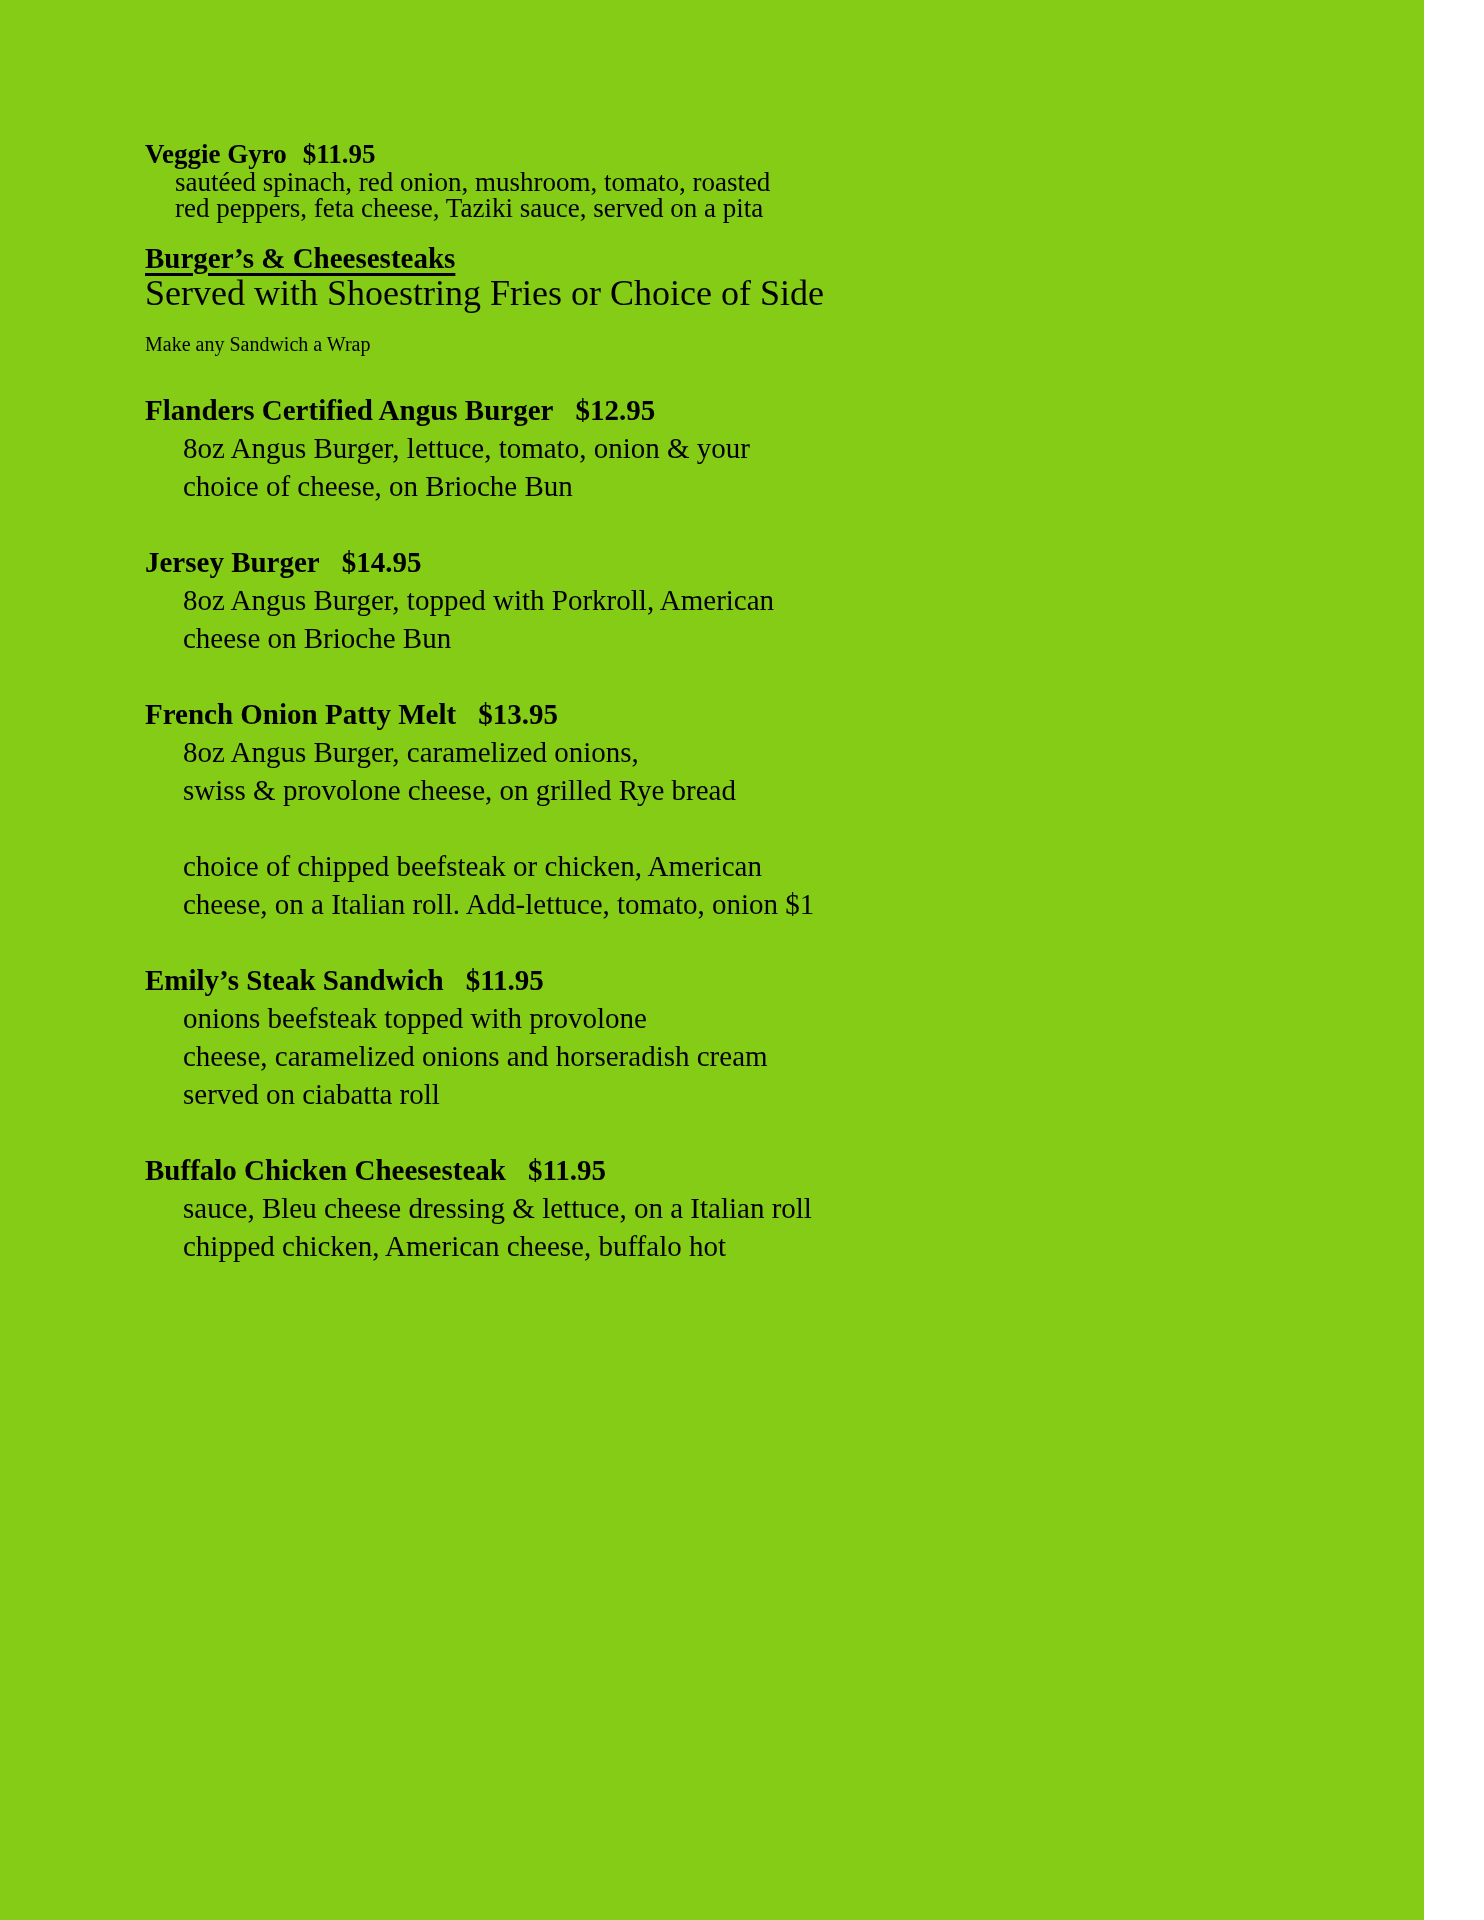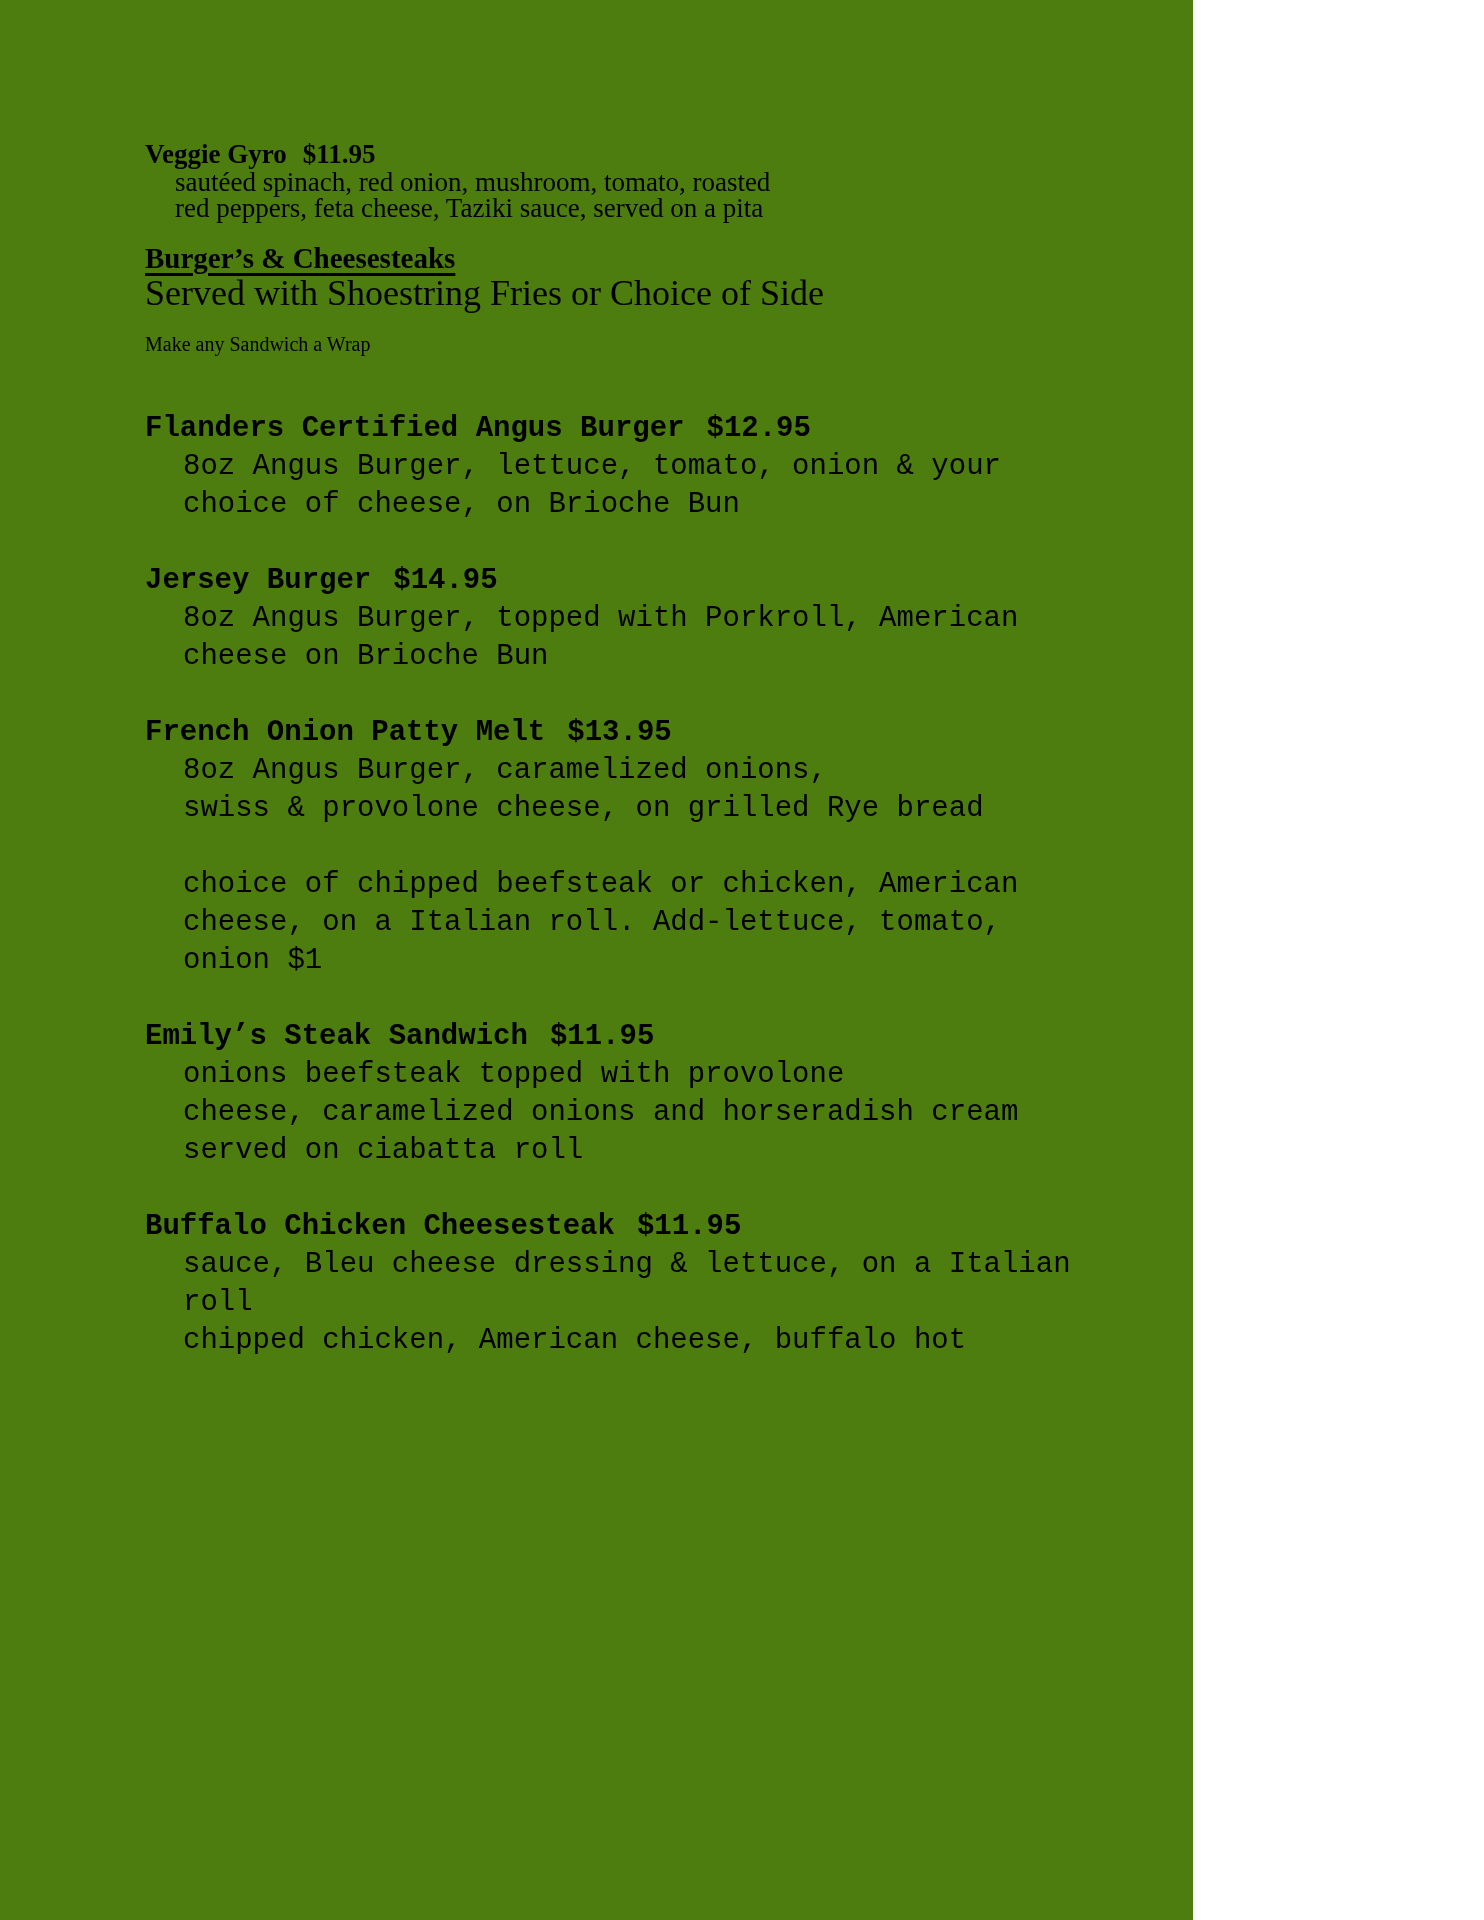--- a/index.html
+++ b/index.html
@@ -2,23 +2,23 @@
 <html><head>
 <meta charset="utf-8">
 <style>
   html, body {
     margin: 0;
     padding: 0;
     background: #ffffff;
   }
   .page {
     position: relative;
-    width: 1193px;
+    width: 1424px;
     height: 1920px;
-    background: #4d7c0f;
+    background: #84cc16;
     color: #000000;
     font-family: "Liberation Serif", "DejaVu Serif", serif;
     overflow: hidden;
     box-sizing: border-box;
   }
   .content {
     box-sizing: border-box;
     padding: 140px 90px 0 145px;
   }
 
@@ -43,21 +43,21 @@
     line-height: 32px;
     margin-top: 2px;
   }
   .section-note {
     font-size: 20px;
     line-height: 30px;
     margin-top: 20px;
   }
 
   
-  .items { margin-top: 51px; font-family: Liberation Mono, monospace; }
+  .items { margin-top: 32px; }
   .menu-item {
     font-size: 29px;
     margin-bottom: 38px;
   }
   .menu-item .item-title {
     font-weight: bold;
     line-height: 38px;
   }
   .menu-item .item-price { margin-left: 22px; }
   .menu-item .desc-line {

